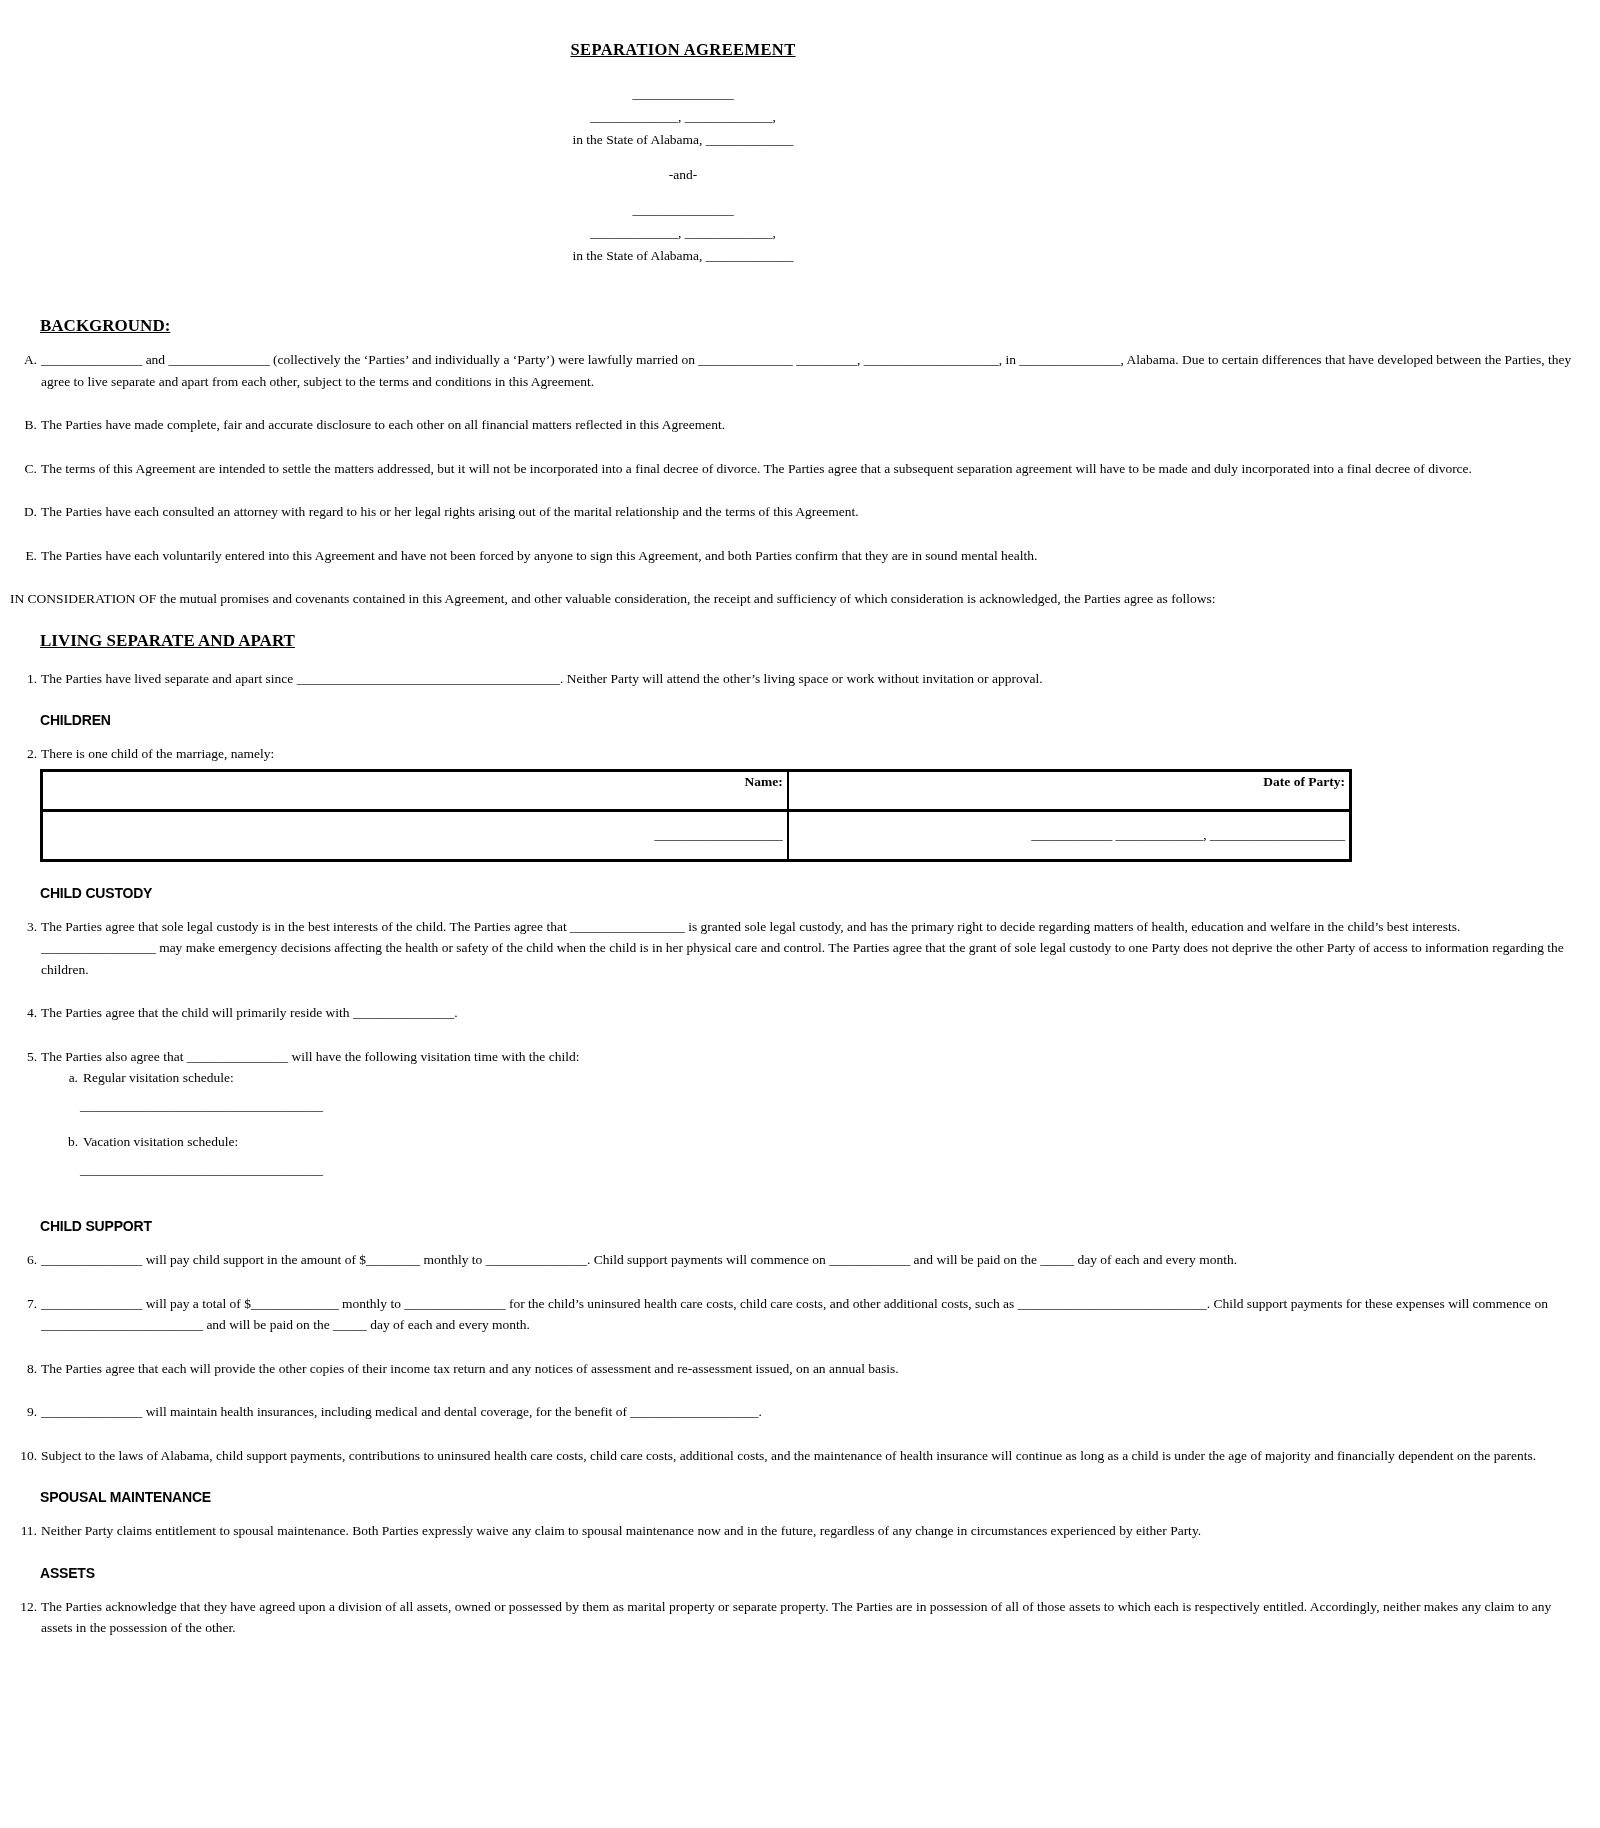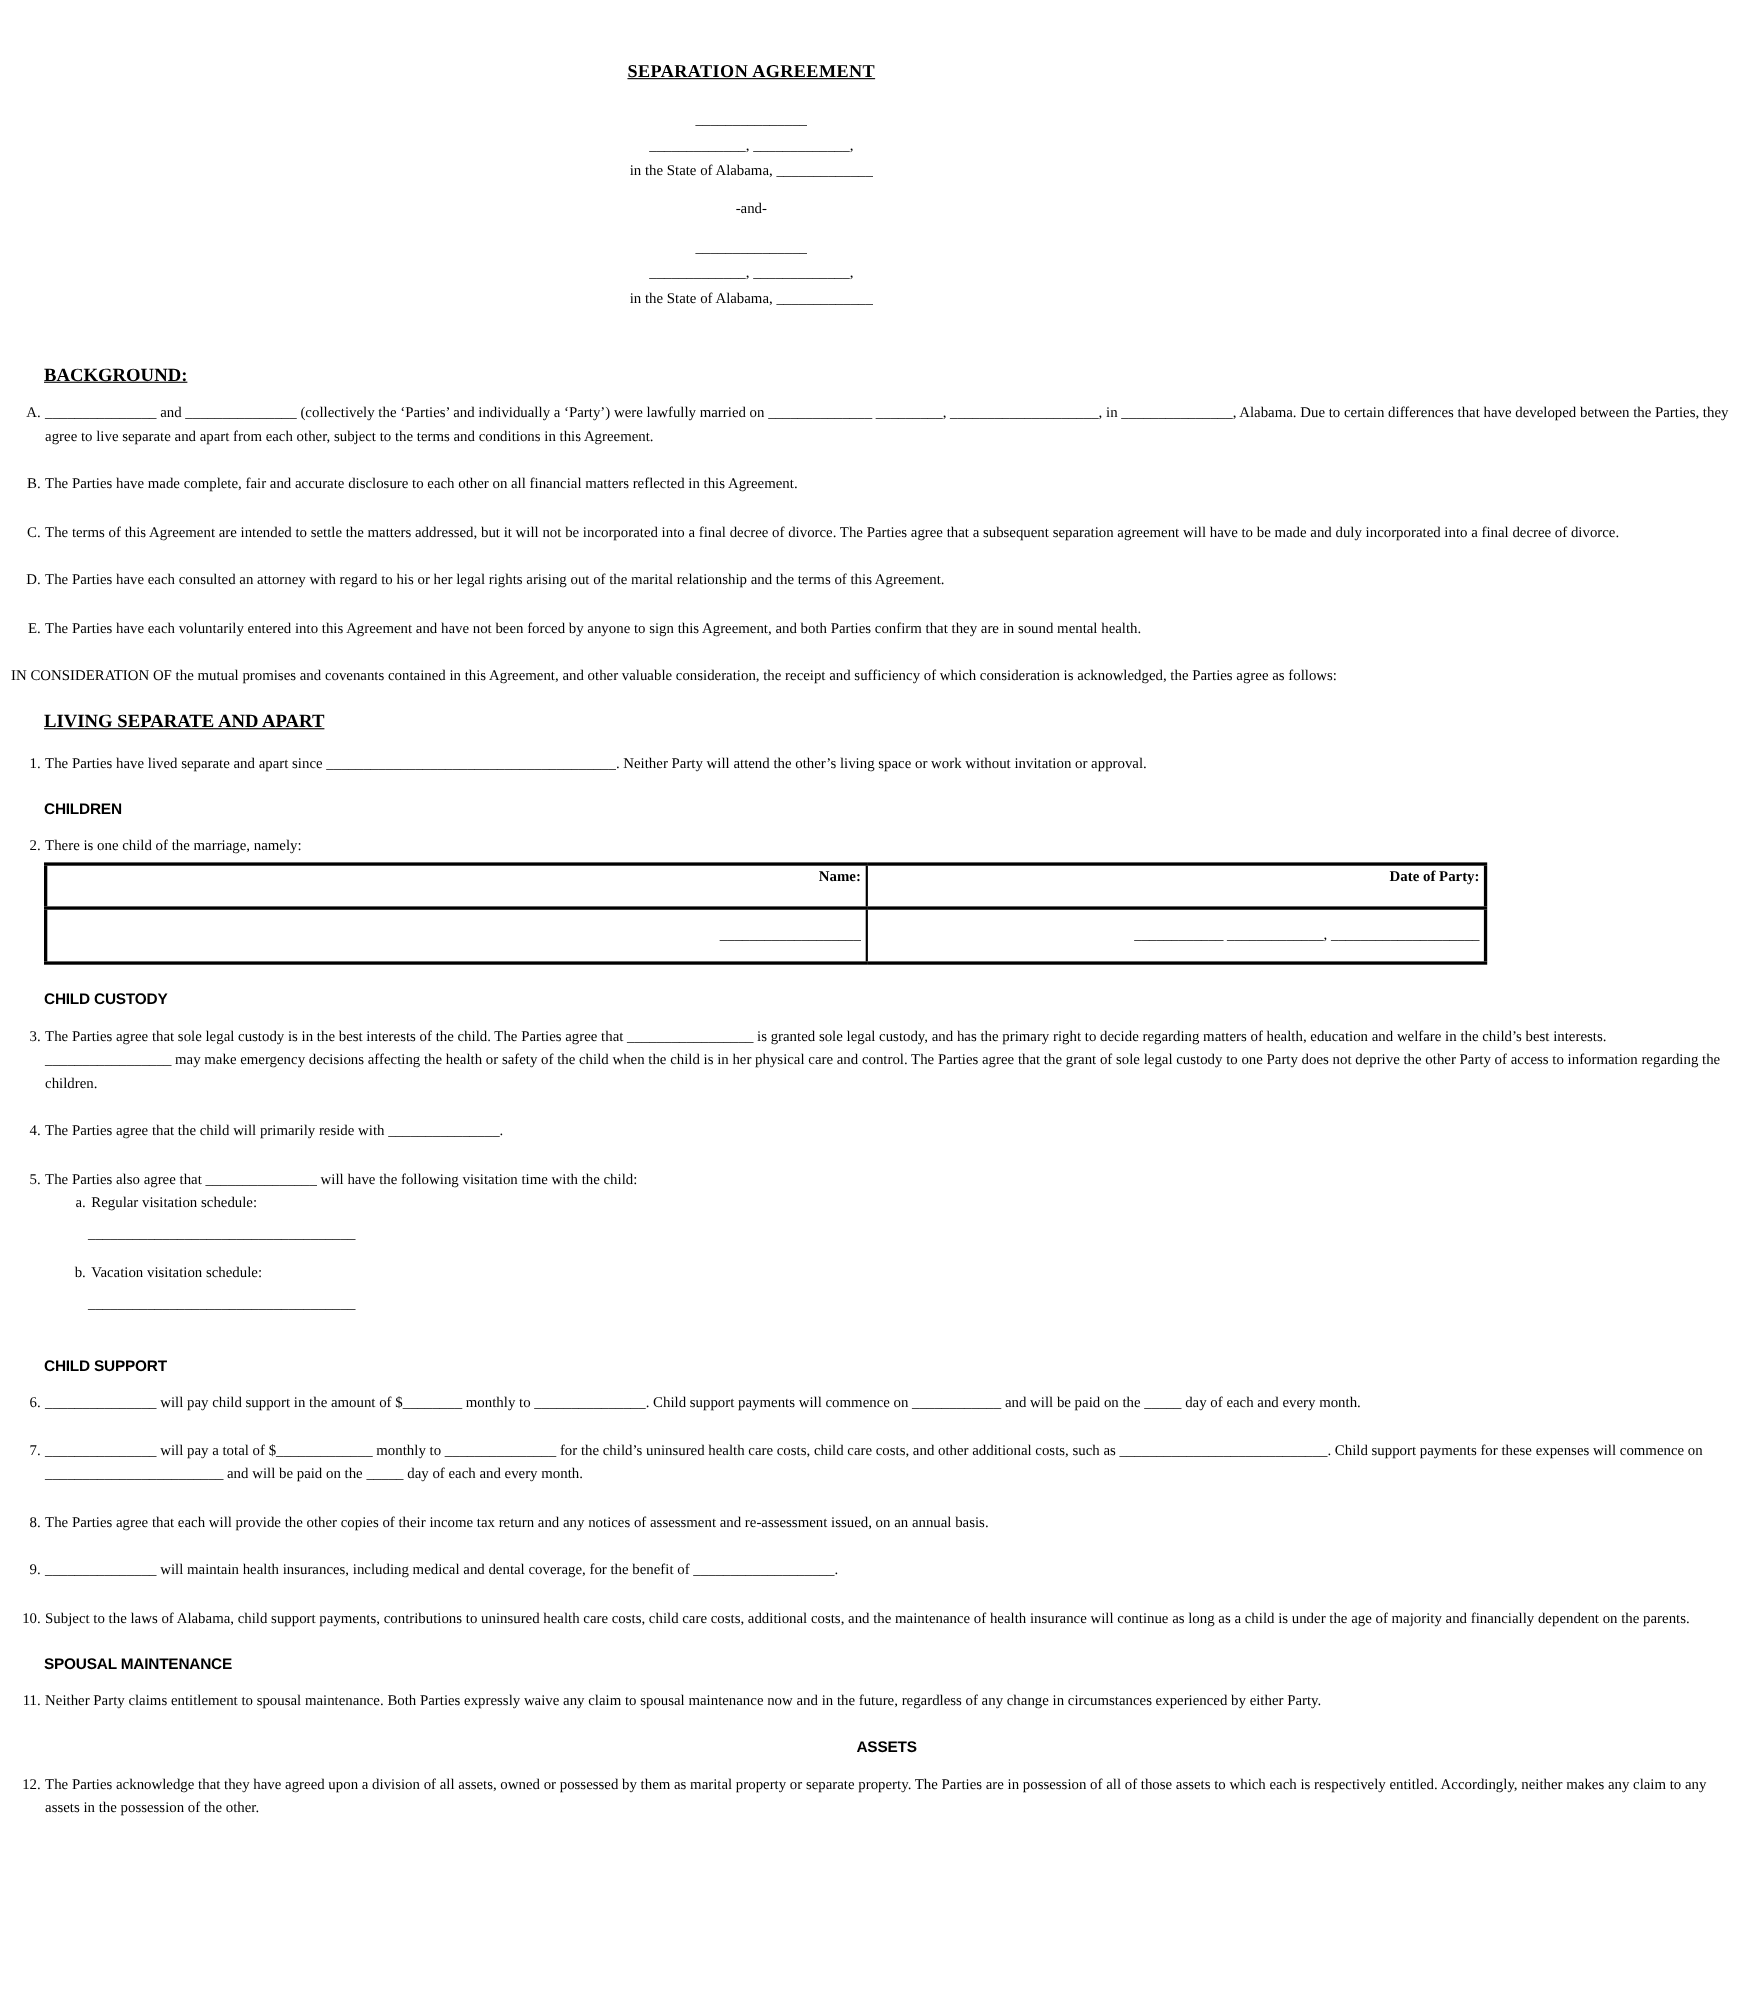--- a/index.html
+++ b/index.html
@@ -7,21 +7,21 @@
   body {
     width: 1600px;
     min-height: 1828px;
     background: #ffffff;
     color: #000000;
     font-family: "Liberation Serif", "DejaVu Serif", serif;
     font-size: 13.5px;
   }
   .page { padding: 40px 28px 30px 10px; }
 
-  .center-col { width: 1346px; margin-top: 15px; }
+  .center-col { width: 1346px; }
 
   .title {
     font-size: 16.5px;
     font-weight: bold;
     text-decoration: underline;
     text-align: center;
     letter-spacing: 0.4px;
     margin: 0 0 22px 0;
   }
 
@@ -43,21 +43,21 @@
   }
   .between { margin: 0 0 22px 0; }
 
   .party-block { text-align: center; line-height: 23px; }
   .party-line { white-space: pre; }
   .and-sep { text-align: center; margin: 12px 0; line-height: 23px; }
 
   .bg-heading { margin: 50px 0 14px 30px; }
   .sec-heading { margin: 0 0 14px 30px; }
   .sec-heading-living { margin: 0 0 18px 30px; }
-  .sec-heading-assets { margin: 20px 0 14px 30px; text-align: center; }
+  .sec-heading-assets { margin: 20px 0 14px 30px; }
 
   .item { display: flex; margin: 0 0 22px 0; line-height: 21.5px; }
   .item .marker { flex: 0 0 27px; text-align: right; margin-right: 4px; white-space: nowrap; }
   .item .itext { flex: 1 1 auto; min-width: 0; }
   .item.tight { margin-bottom: 4px; }
 
   .subitem { display: flex; margin-left: 25px; }
   .subitem .submarker { flex: 0 0 12px; text-align: right; margin-right: 5px; }
   .subblank { margin: 6px 0 15px 39px; white-space: pre; }
 

